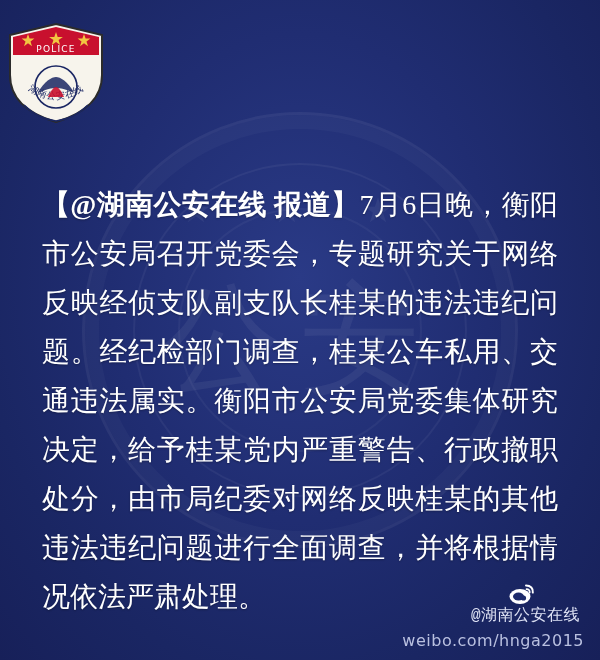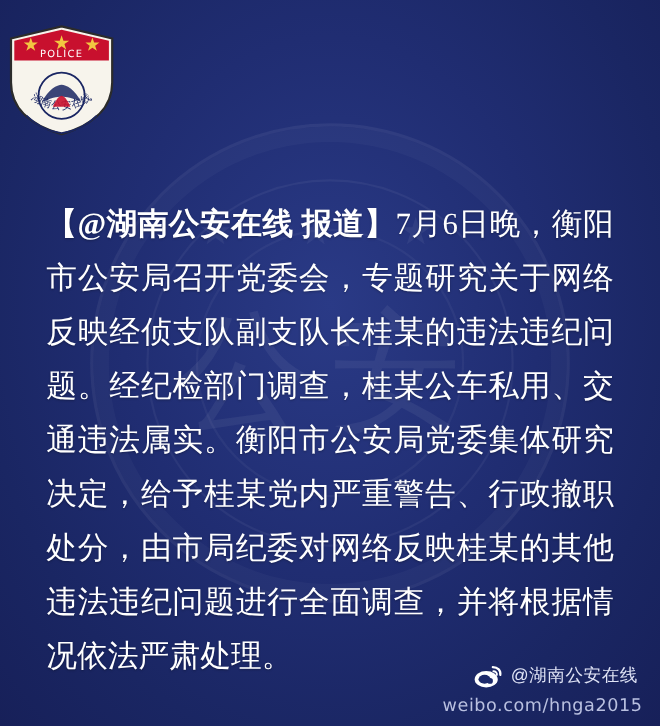--- a/index.html
+++ b/index.html
@@ -124,23 +124,25 @@
   .body-text .lead {
     font-weight: bold;
   }
 
   
   .credit {
     position: absolute;
     right: 20px;
     bottom: 34px;
     display: flex;
+    align-items: center;
     color: #dfe3f5;
     font-size: 16px;
-    font-family: Liberation Sans, sans-serif;
+    font-family: Liberation Mono, monospace;
+    flex-direction: column;
   }
   .weibo-icon {
     width: 26px;
     height: 22px;
     margin-right: 7px;
     display: inline-block;
   }
   .credit-name { letter-spacing: 0.5px; }
 
   .weibo-url {

